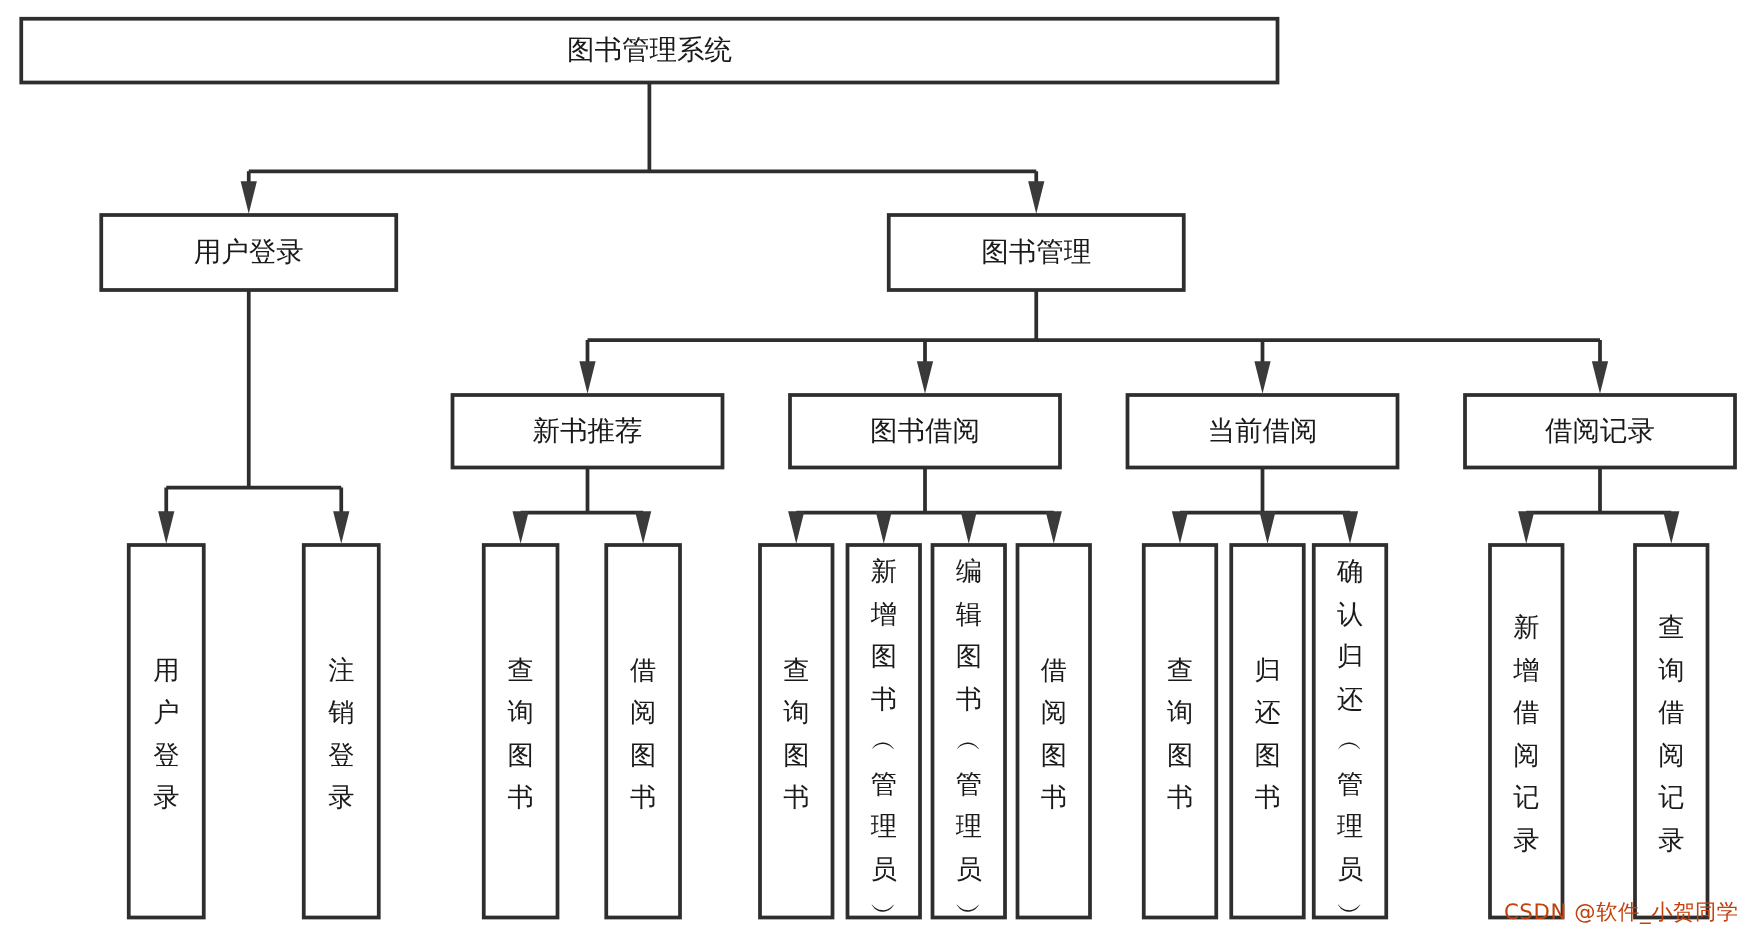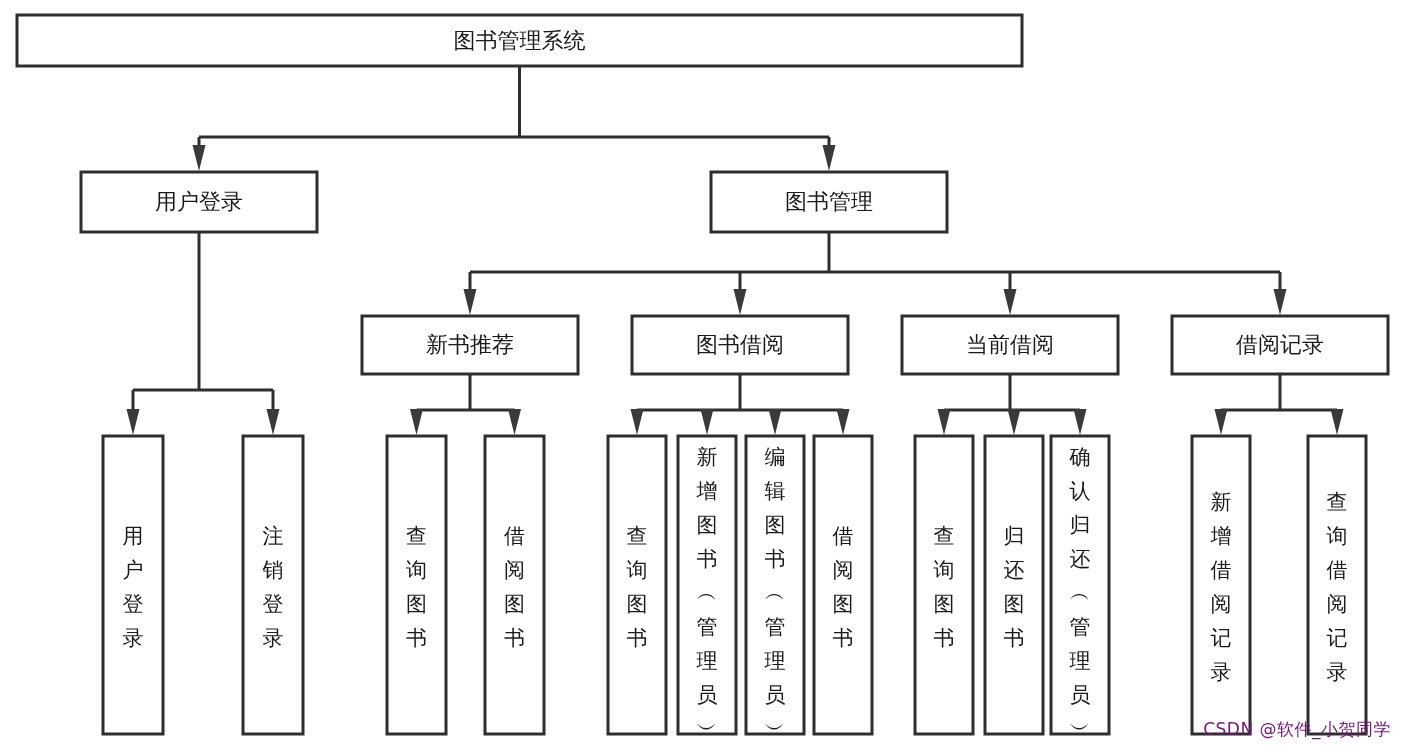--- a/index.html
+++ b/index.html
@@ -52,21 +52,21 @@
     font-size: 21px;
     fill: #1a1a1a;
     text-anchor: middle;
   }
   .watermark {
     position: absolute;
     right: 14px;
     bottom: 6px;
     font-family: "DejaVu Sans", "Liberation Sans", sans-serif;
     font-size: 17px;
-    color: #701a75;
+    color: #c2410c;
     letter-spacing: 0.5px;
     white-space: nowrap;
     user-select: none;
   }
 </style>
 </head>
 <body>
 
 <div id="diagram-root">
 

